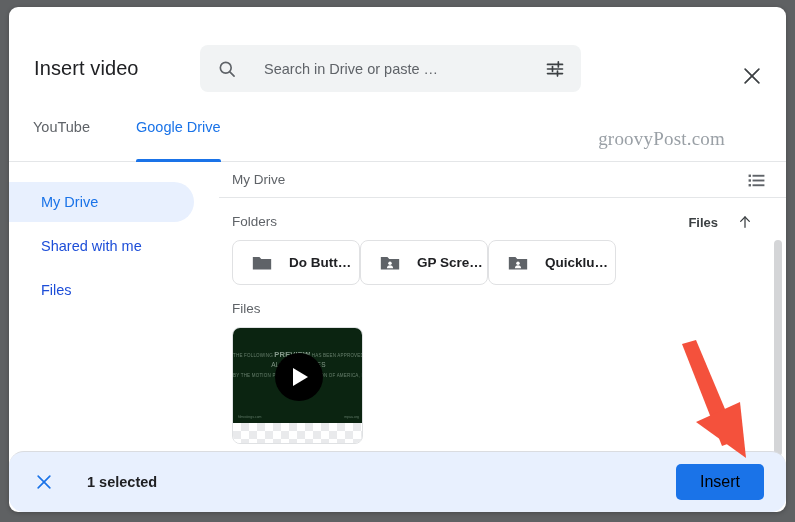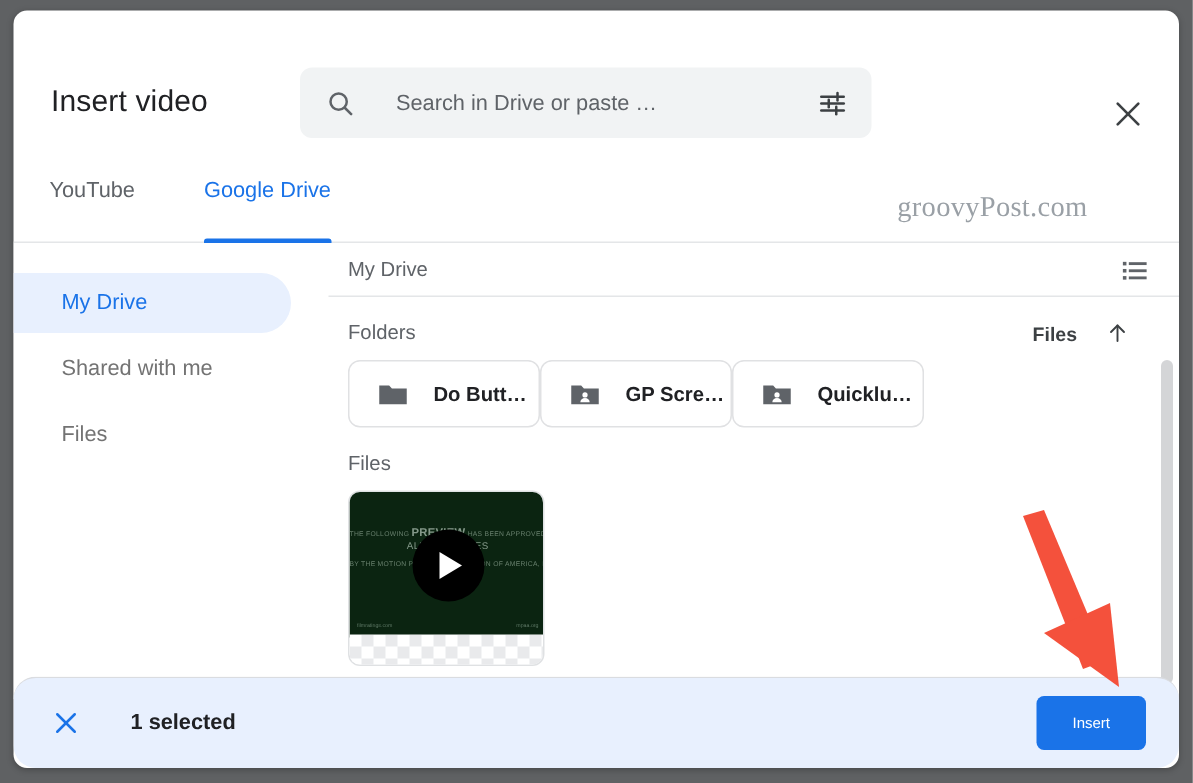--- a/index.html
+++ b/index.html
@@ -133,21 +133,21 @@
     flex: 0 0 210px;
     padding-top: 20px;
     background: #ffffff;
   }
   .sidebar-item {
     height: 40px;
     display: flex;
     align-items: center;
     padding-left: 32px;
     font-size: 14.5px;
-    color: #737373;
+    color: #1d4ed8;
     border-radius: 0 20px 20px 0;
     margin-right: 25px;
     cursor: pointer;
   }
   .sidebar-item.selected {
     background: #e8f0fe;
     color: #1a73e8;
   }
   .sidebar-item:nth-child(2) { margin-top: 4px; }
   .sidebar-item:nth-child(3) { margin-top: 4px; }
@@ -333,25 +333,25 @@
     font-size: 14.5px;
     color: #202124;
     font-weight: bold;
   }
   #insert-button {
     position: absolute;
     right: 22px;
     height: 36px;
     padding: 0 24px;
     background: #1a73e8;
-    color: #ffffff;
+    color: #000000;
     border: none;
     border-radius: 5px;
     font-family: "Liberation Sans", sans-serif;
-    font-size: 10px;
+    font-size: 16px;
     cursor: pointer;
   }
 
   
   #annotation-arrow {
     position: absolute;
     left: 660px; top: 336px;
     width: 110px; height: 125px;
     pointer-events: none;
   }

